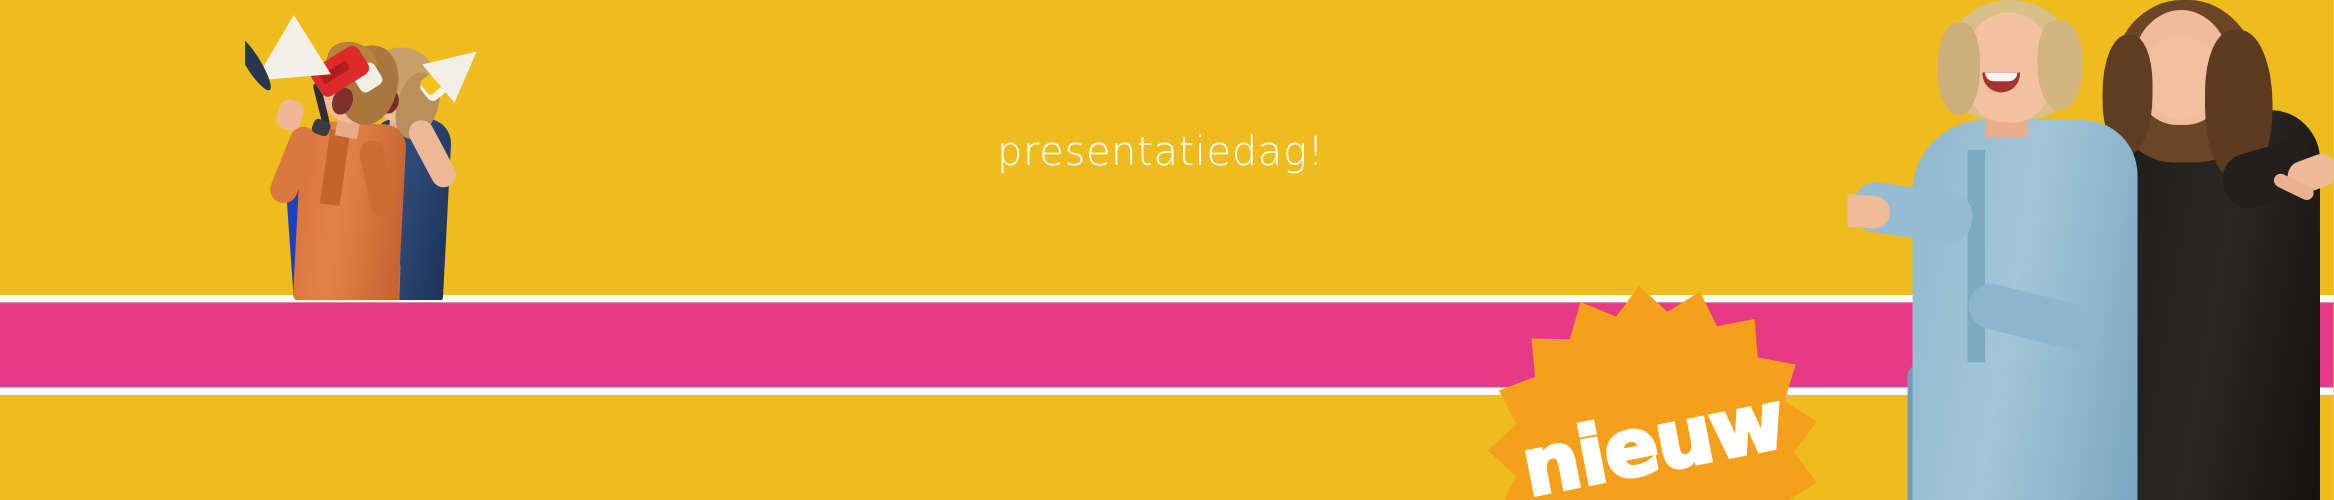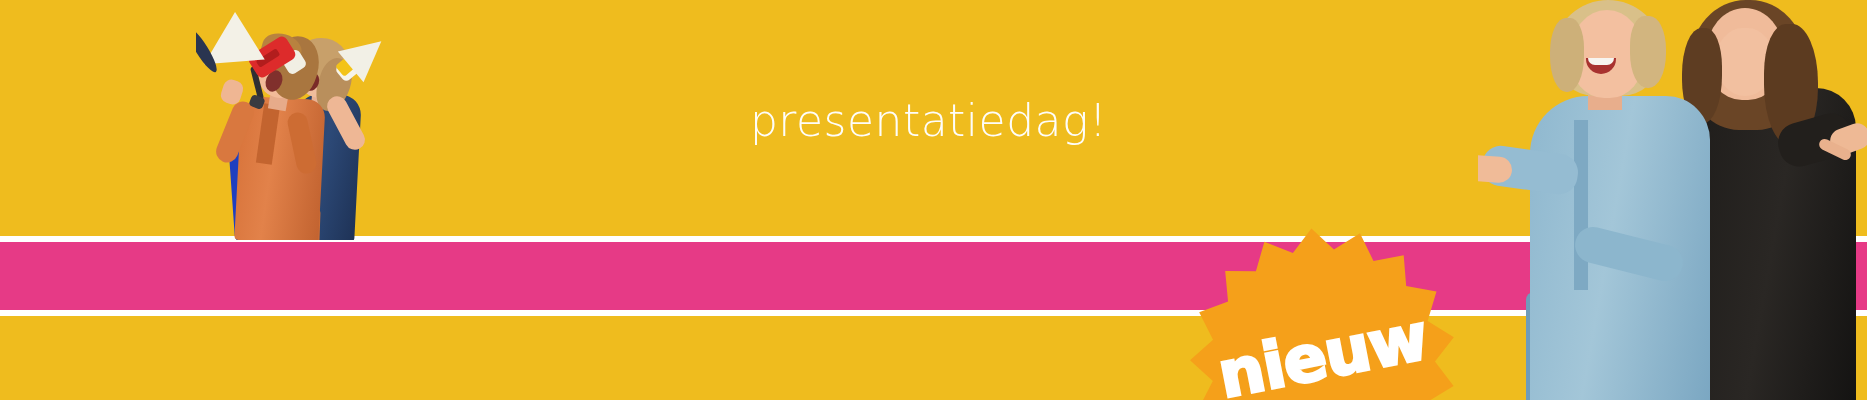--- a/index.html
+++ b/index.html
@@ -43,21 +43,21 @@
   .headline-wrap{
     position:absolute;left:0;top:0;width:1867px;height:236px;
     display:flex;flex-direction:column;
     align-items:center;justify-content:center;
     gap:8px;
   }
   .headline-top{
     color:#ffffff;
     font-family:"DejaVu Sans",sans-serif;
     font-weight:300;
-    font-size:44px;
+    font-size:32px;
     letter-spacing:.5px;
     line-height:1;
     margin-left:-10px;
     margin-top:6px;
     opacity:.98;
   }
   .headline-main{
     color:#ffffff;
     font-family:"DejaVu Sans",sans-serif;
     font-weight:300;

